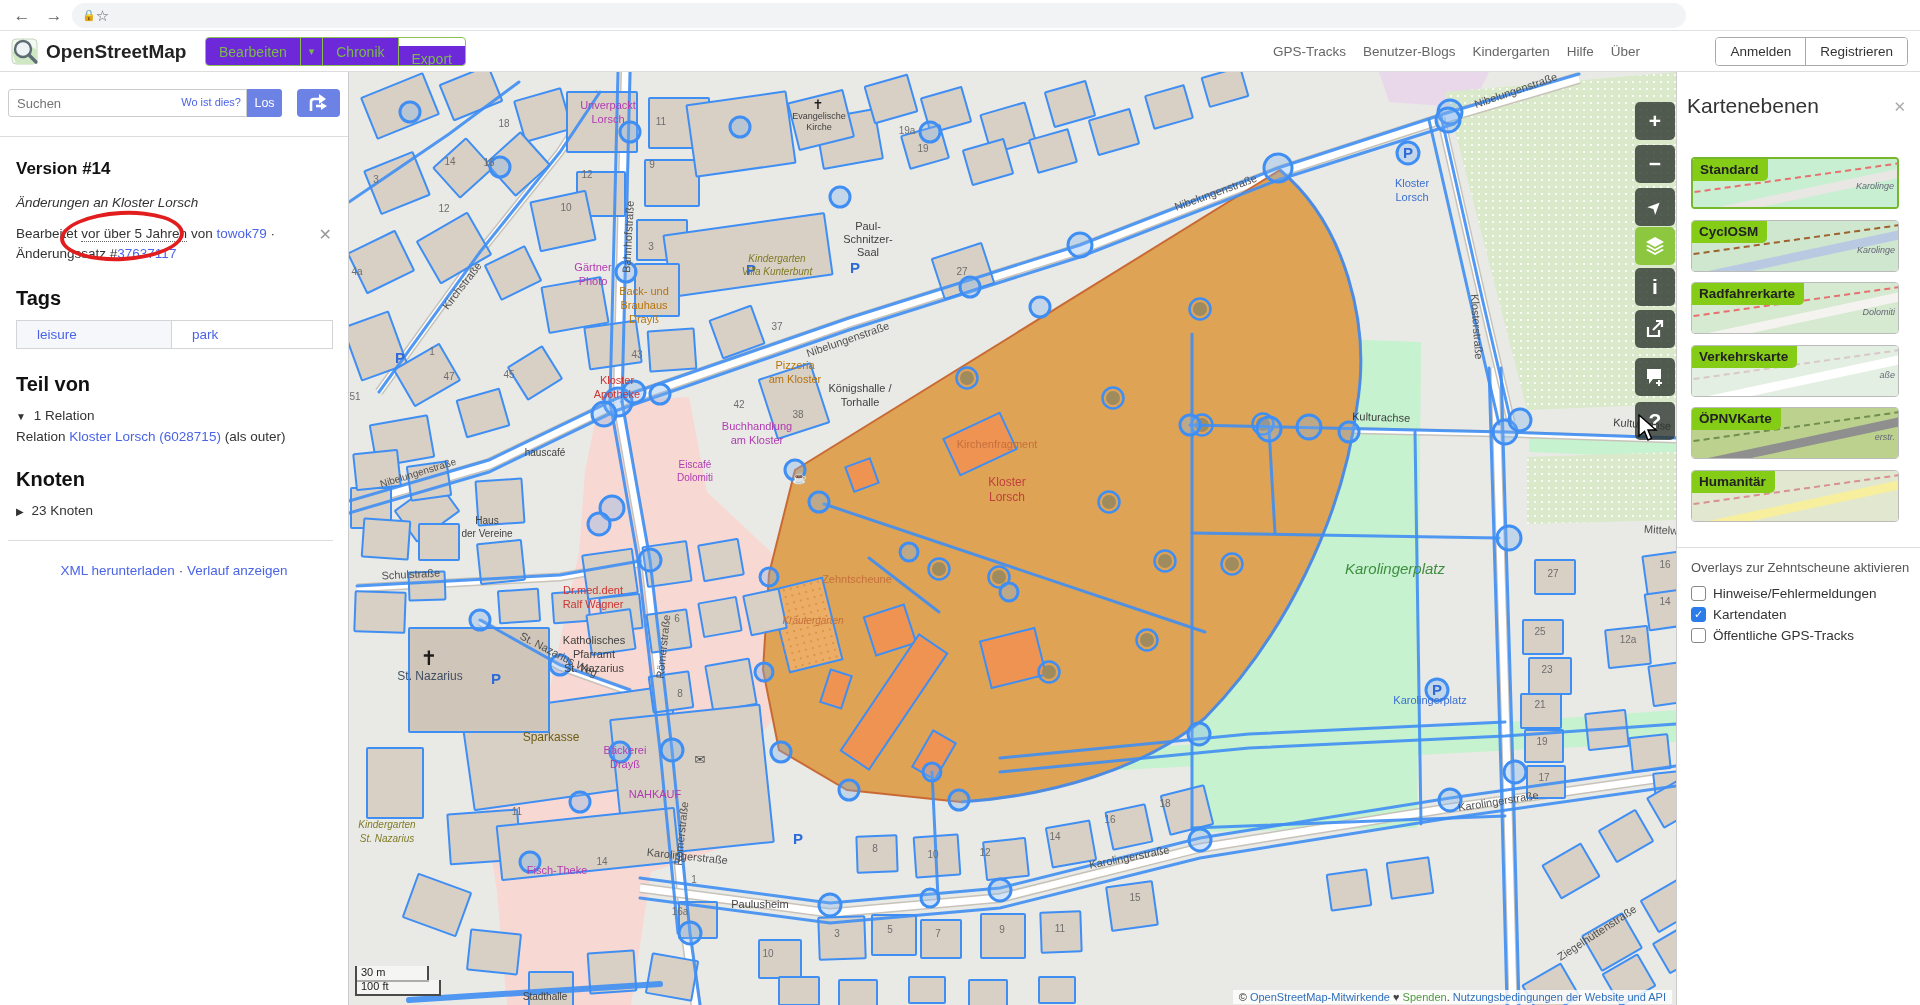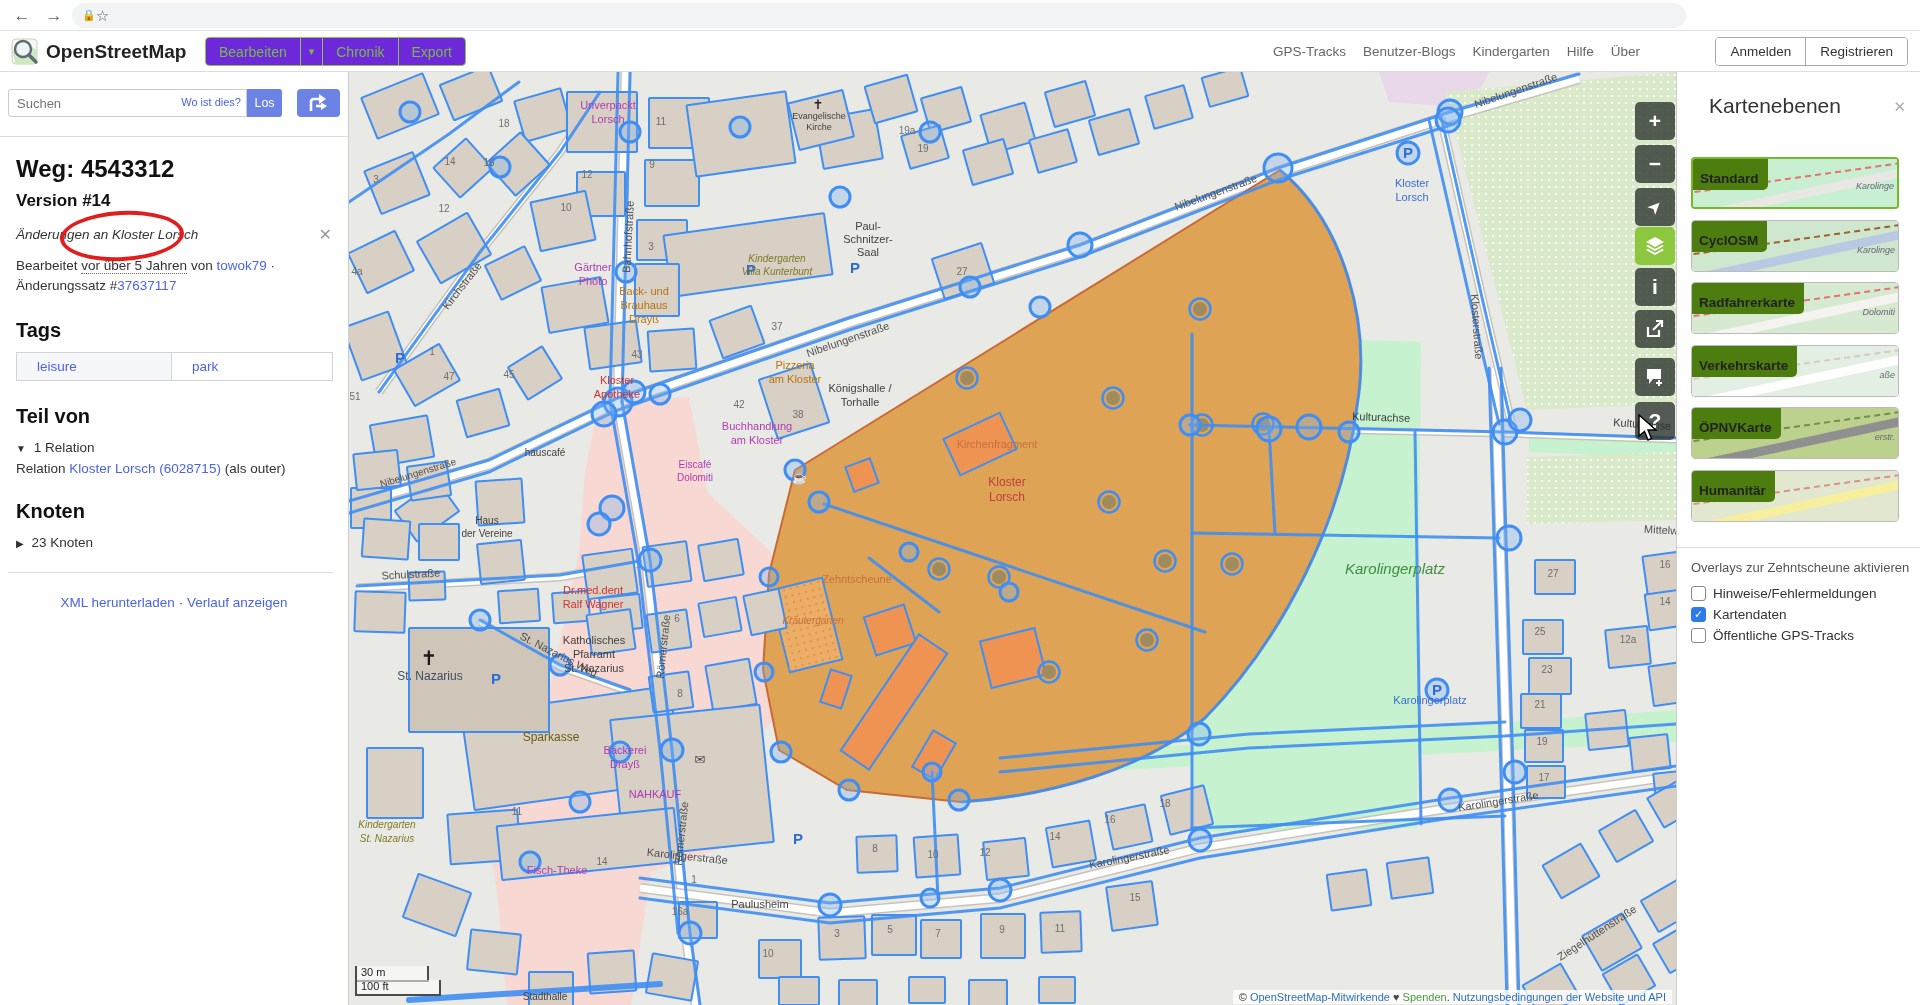--- a/index.html
+++ b/index.html
@@ -19,21 +19,21 @@
 
   
   #osmheader { position:absolute; left:0; top:31px; width:1920px; height:41px; background:#fff;
     border-bottom:1px solid #ddd; }
   #logo { position:absolute; left:10px; top:5px; }
   #brand { position:absolute; left:46px; top:10px; font-size:19px; font-weight:bold; color:#222; }
   .btngroup { position:absolute; left:205px; top:6px; height:29px; display:flex;
     border:1px solid #8cc152; border-radius:4px; overflow:hidden; }
   .gbtn { padding:5px 13px; color:#7aba4a; font-size:14px; background:#6d28d9; border:none;
     border-right:1px solid #8cc152; cursor:pointer; }
-  .gbtn:last-child { border-right:none; }
+  .gbtn:last-child { border-right:none;margin-top:8px; }
   .gbtn.caret { padding:5px 8px; font-size:11px; }
   #hnav { position:absolute; right:280px; top:13px; display:flex; gap:17px; }
   #hnav span { color:#666; font-size:13.5px; cursor:pointer; }
   .authgroup { position:absolute; right:12px; top:6px; height:29px; display:flex;
     border:1px solid #a9a9a9; border-radius:4px; overflow:hidden; }
   .abtn { padding:5px 14px; color:#333; font-size:13.5px; background:#fff; border:none;
     border-right:1px solid #a9a9a9; cursor:pointer; }
   .abtn:last-child { border-right:none; }
 
   
@@ -81,31 +81,31 @@
   #scalebar .row2 { width:86px; border:2px solid #4a4a4a; border-top:none; margin-top:-2px;
     background:rgba(255,255,255,0.55); padding:0 4px; height:16px; line-height:13px; }
   #attrib { position:absolute; right:4px; bottom:1px; font-size:11px;
     background:rgba(255,255,255,0.8); padding:1px 6px; color:#333; }
   #attrib a { text-decoration:none; }
   #cursor { position:absolute; left:1288px; top:342px; pointer-events:none; }
 
   
   #lpanel { position:absolute; left:1676px; top:72px; width:244px; height:933px; background:#fff;
     border-left:1px solid #ccc; }
-  #lptitle { position:absolute; left:32px; top:22px; font-size:21px; color:#333; }
+  #lptitle { position:absolute; left:10px; top:22px; font-size:21px; color:#333; }
   #lpclose { position:absolute; right:14px; top:26px; color:#aaa; font-size:15px; cursor:pointer; }
   .lcard { position:absolute; left:14px; width:208px; height:52px; border-radius:4px;
     overflow:hidden; cursor:pointer; border:1px solid #bbb; }
   .lcard.sel { border:2px solid #76b82a; }
   .lprev { width:100%; height:100%; position:relative; }
   .lroad { position:absolute; width:300px; height:9px; top:28px; left:-30px; transform:rotate(-12deg); }
   .ldash { position:absolute; width:300px; height:0; top:14px; left:-20px;
     border-top:2px dashed; transform:rotate(-8deg); }
-  .lchip { position:absolute; left:0; top:0; background:#4d7c0f; border-radius:0 0 5px 0;
-    padding:12px 9px 4px 7px; font-size:13.5px; font-weight:bold; color:#222; }
+  .lchip { position:absolute; left:0; top:0; background:#84cc16; border-radius:0 0 5px 0;
+    padding:3px 9px 4px 7px; font-size:13.5px; font-weight:bold; color:#222; }
   .lnote { position:absolute; right:3px; bottom:16px; font-size:9px; font-style:italic; color:#667; }
   #lpdivider { position:absolute; left:0; top:475px; width:244px; border-top:1px solid #ddd; }
   #ovlabel { position:absolute; left:14px; top:488px; font-size:13px; color:#555; }
   .ovrow { position:absolute; left:14px; display:flex; align-items:center; gap:7px;
     font-size:13.5px; color:#333; cursor:pointer; }
   .cbx { width:15px; height:15px; border:1.5px solid #888; border-radius:3px; background:#fff;
     display:inline-block; position:relative; }
   .cbx.on { background:#2b7ce9; border-color:#2b7ce9; }
   .cbx.on:after { content:"✓"; color:#fff; font-size:11px; position:absolute; left:2px; top:0px; }
 </style>
@@ -161,23 +161,20 @@
     <button id="routebtn">
       <svg width="22" height="20" viewBox="0 0 22 20">
         <path d="M3 18 L3 9 Q3 6 6 6 L13 6" fill="none" stroke="#fff" stroke-width="2.6"></path>
         <path d="M11 1 L18 6 L11 11 Z" fill="#fff"></path>
         <path d="M8 13 L15 13" stroke="#fff" stroke-width="2.6"></path>
         <path d="M13 9.5 L19 13 L13 17 Z" fill="#fff"></path>
       </svg>
     </button>
   </div>
   <div id="sbcontent">
-    <div id="waytitle">
-      <span>Weg:</span> <span>4543312</span>
-    </div>
     <div id="redcircle"></div>
     <span id="sbclose">✕</span>
     <div id="versionh">Version #14</div>
     <div id="comment">Änderungen an Kloster Lorsch</div>
     <div id="meta">
       <span>Bearbeitet</span>
       <span class="dotted">vor über 5 Jahren</span>
       <span>von</span>
       <a class="lnk">towok79</a>
       <span>·</span><br>

